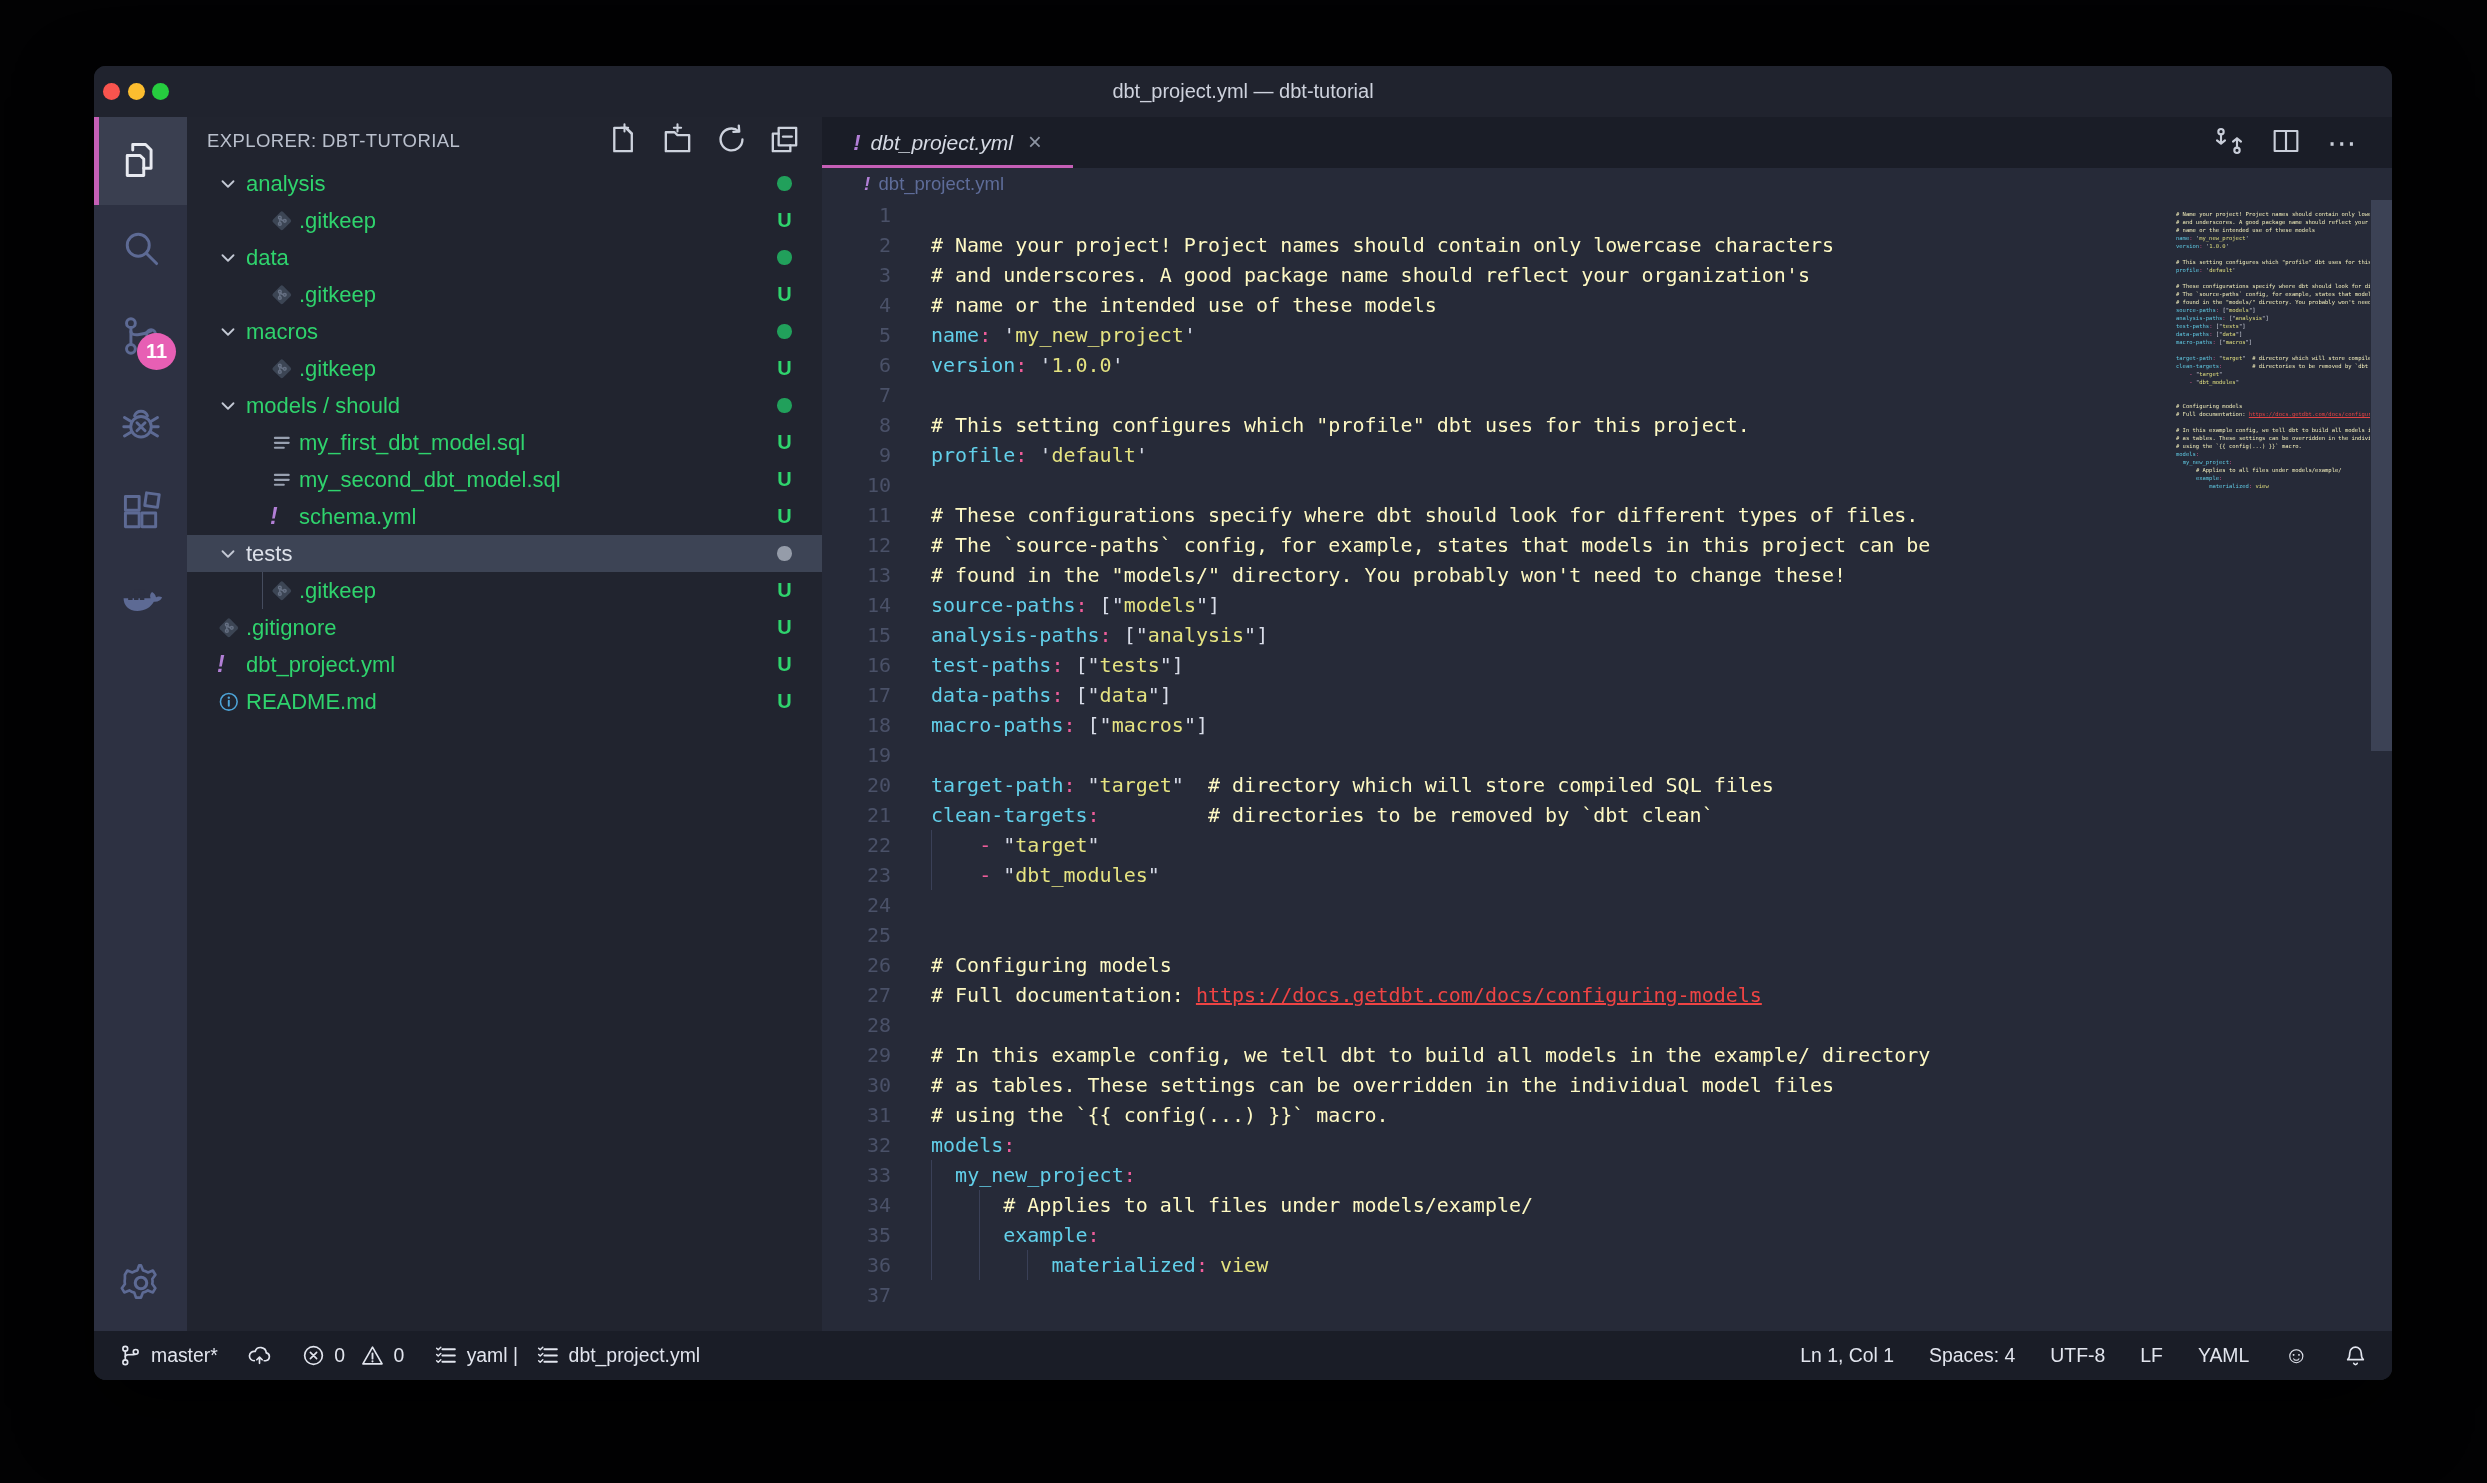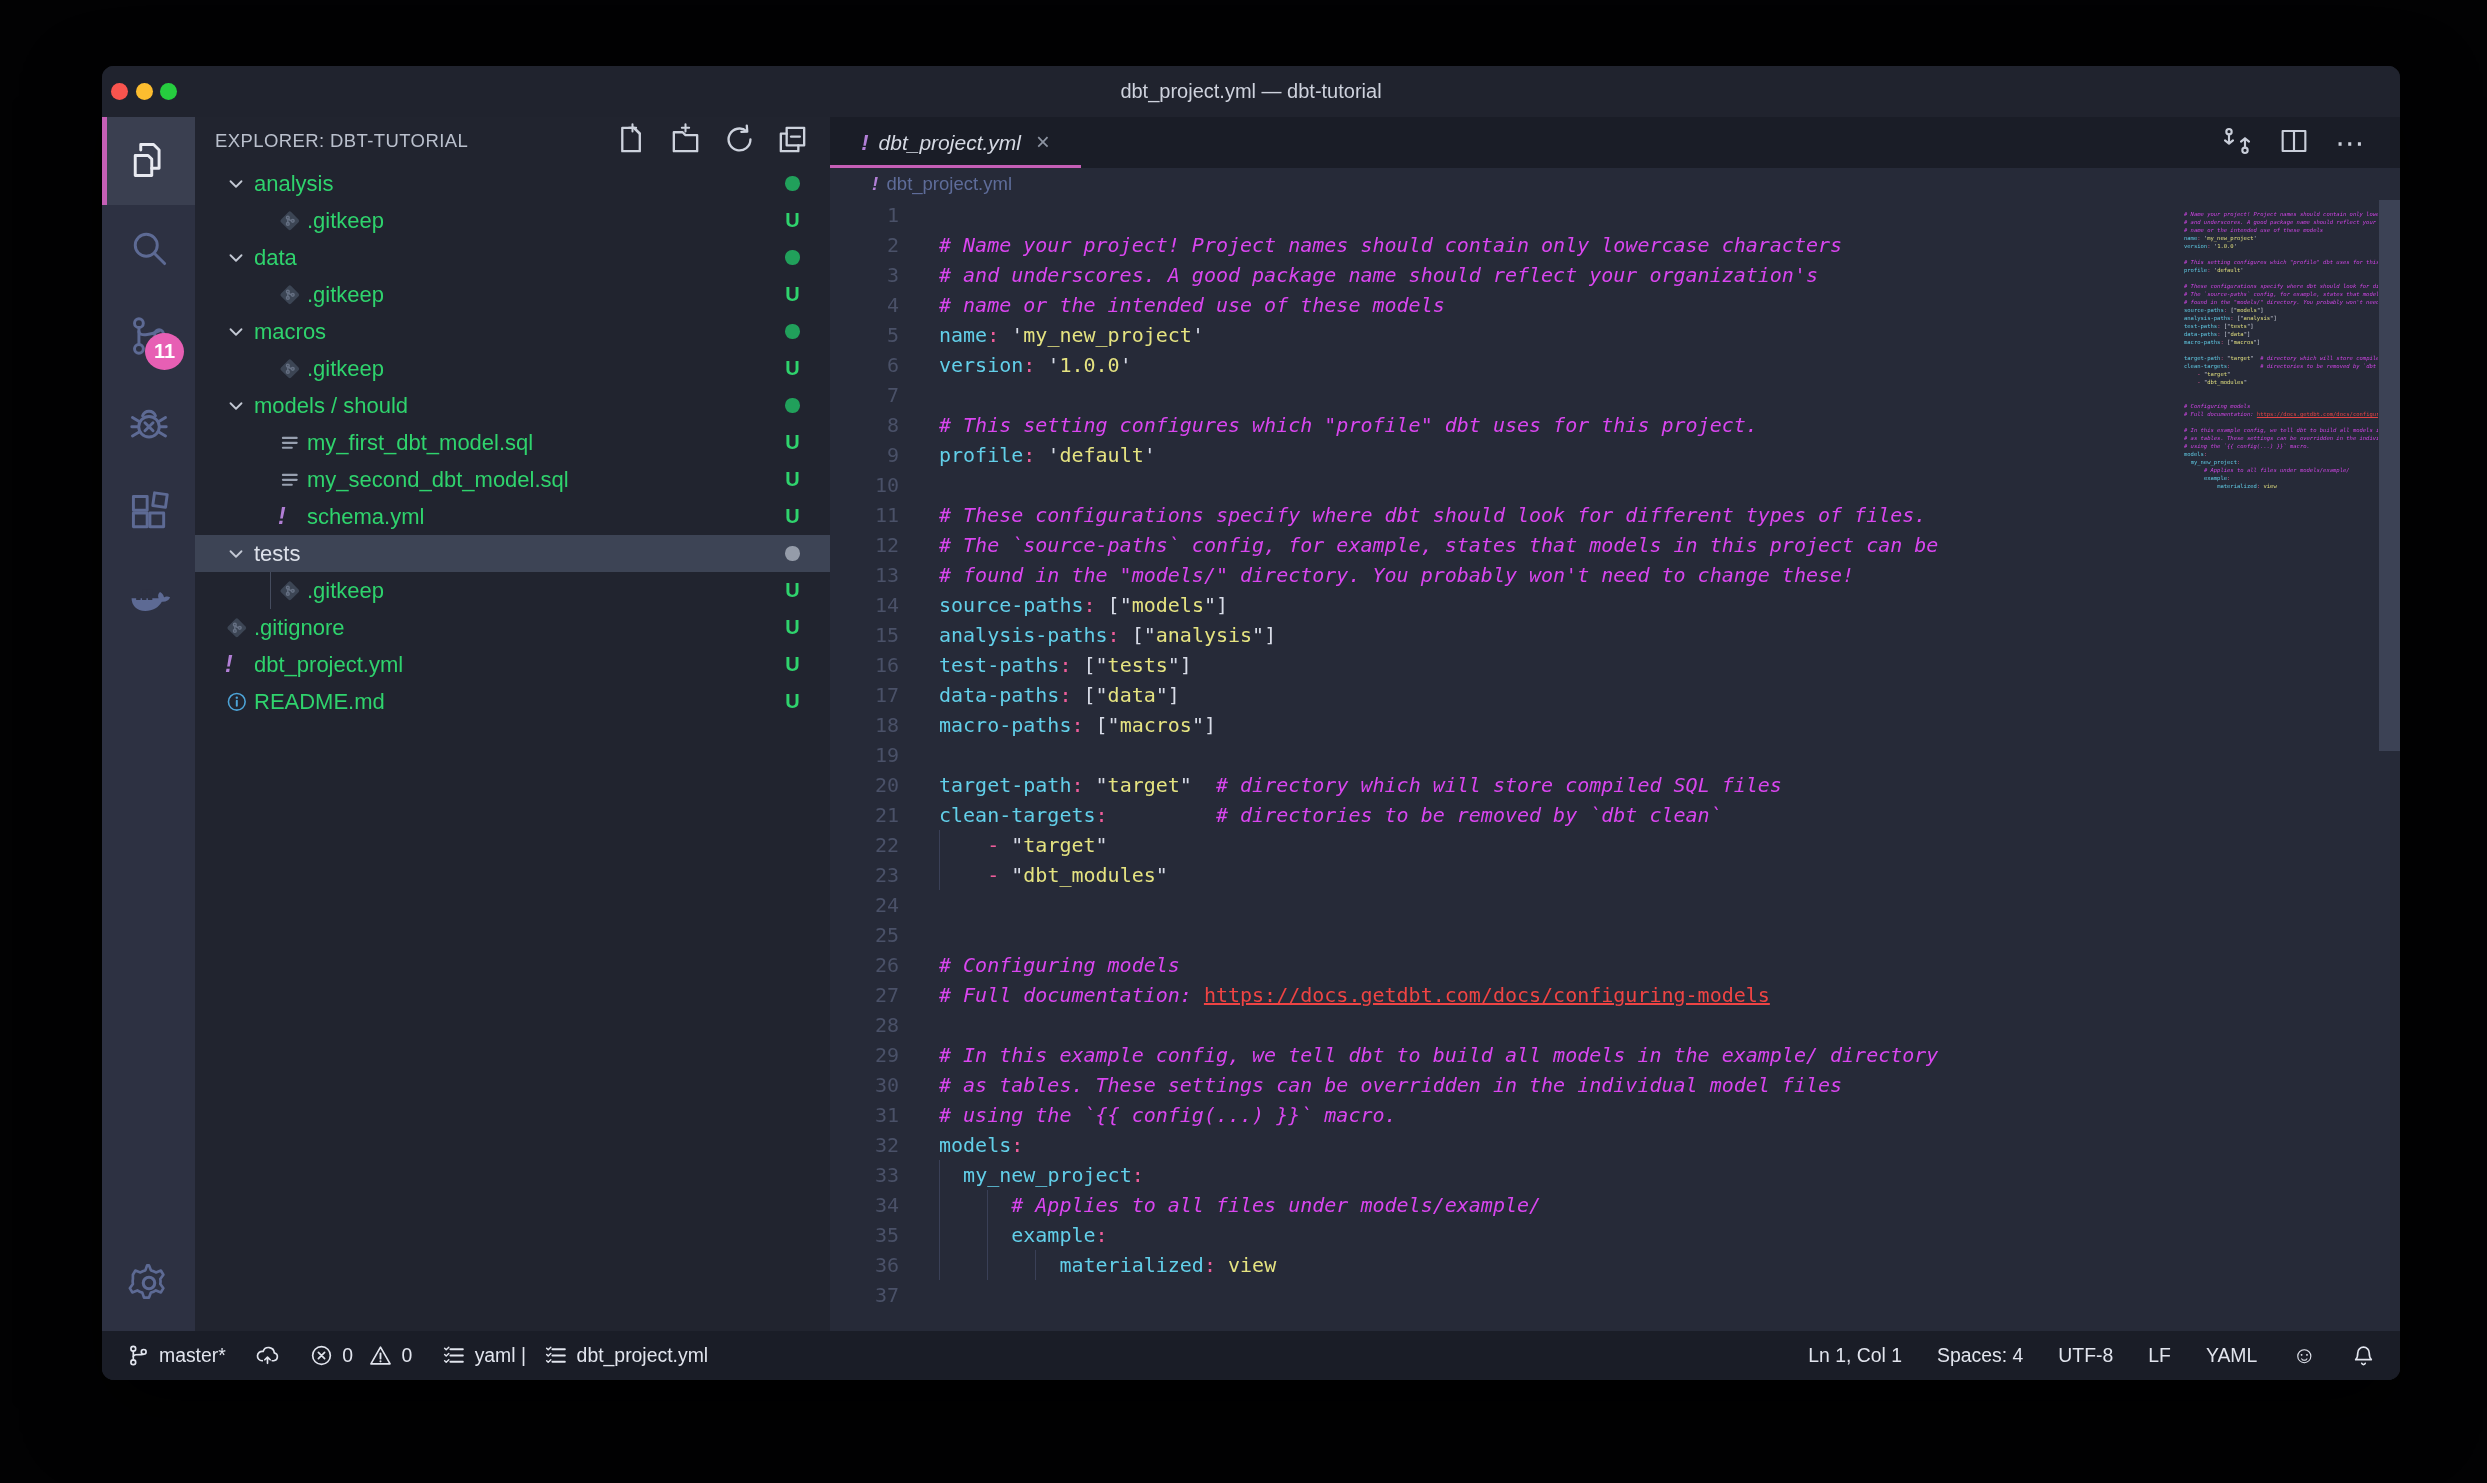--- a/index.html
+++ b/index.html
@@ -1,18 +1,18 @@
 <!DOCTYPE html>
 <html style="font-size:13.5px"><head>
 <meta charset="utf-8">
 <style>
   html,body{margin:0;padding:0;background:#020203;}
   body{width:2487px;height:1484px;position:relative;overflow:hidden;
        font-family:"Liberation Sans", sans-serif;-webkit-font-smoothing:antialiased;}
-  .window{position:absolute;left:102px;top:66px;width:2298px;height:1314px;
+  .window{position:absolute;left:94px;top:66px;width:2298px;height:1314px;
           border-radius:11.8px;overflow:hidden;background:#21242f;
           box-shadow:0 29.5px 76px rgba(0,0,0,.85);}
   
   .titlebar{height:51px;background:#20232e;position:relative;display:flex;align-items:center;justify-content:center;}
   .lights{position:absolute;left:9.3px;top:0;height:51px;display:flex;align-items:center;gap:7.6px;padding-top:0;}
   .light{width:17px;height:17px;border-radius:50%;}
   .title{font-size:20px;color:#ced2dd;}
   
   .main{display:flex;height:1214px;}
   .activitybar{width:93px;background:#2d3142;display:flex;flex-direction:column;position:relative;flex:none;}
@@ -64,21 +64,21 @@
   .ellipsis{font-size:29px;letter-spacing:1.7px;color:#c9ced9;line-height:0;}
   .breadcrumb{height:32px;background:#262a38;display:flex;align-items:center;padding-left:42px;gap:8.4px;flex:none;}
   .bc-dirty{font-weight:700;font-style:italic;color:#b27fd6;font-size:18.5px;}
   .bc-label{font-size:18.5px;color:#5e6c99;}
   .codearea{flex:1;background:#262a38;position:relative;overflow:hidden;
             font-family:"DejaVu Sans Mono", monospace;font-size:20px;}
   .crow{display:flex;height:30px;line-height:30px;}
   .ln{width:69px;text-align:right;color:#4a5168;flex:none;font-size:20px;}
   .lc{flex:1;position:relative;white-space:pre;padding-left:40px;color:#bfc7d9;}
   .g{position:absolute;top:0;bottom:0;border-left:0.8px solid #3a4057;}
-  .tok-c{color:#d946ef;font-style:italic;}
+  .tok-c{color:#fef9c3;}
   .tok-k{color:#62cfe9;}
   .tok-p{color:#ef5d9b;}
   .tok-s{color:#e5e381;}
   .tok-q{color:#d8dce8;}
   .tok-t{color:#bfc7d9;}
   .tok-u{color:#ef4444;text-decoration:underline;}
   .minimap{position:absolute;left:1354px;top:1.7px;width:194px;overflow:hidden;
            font-size:5.5px;line-height:8px;white-space:pre;opacity:.95;pointer-events:auto;}
   .scrollthumb{position:absolute;left:1549px;top:0;width:21px;height:551px;background:#41465a;opacity:.85;}
   

